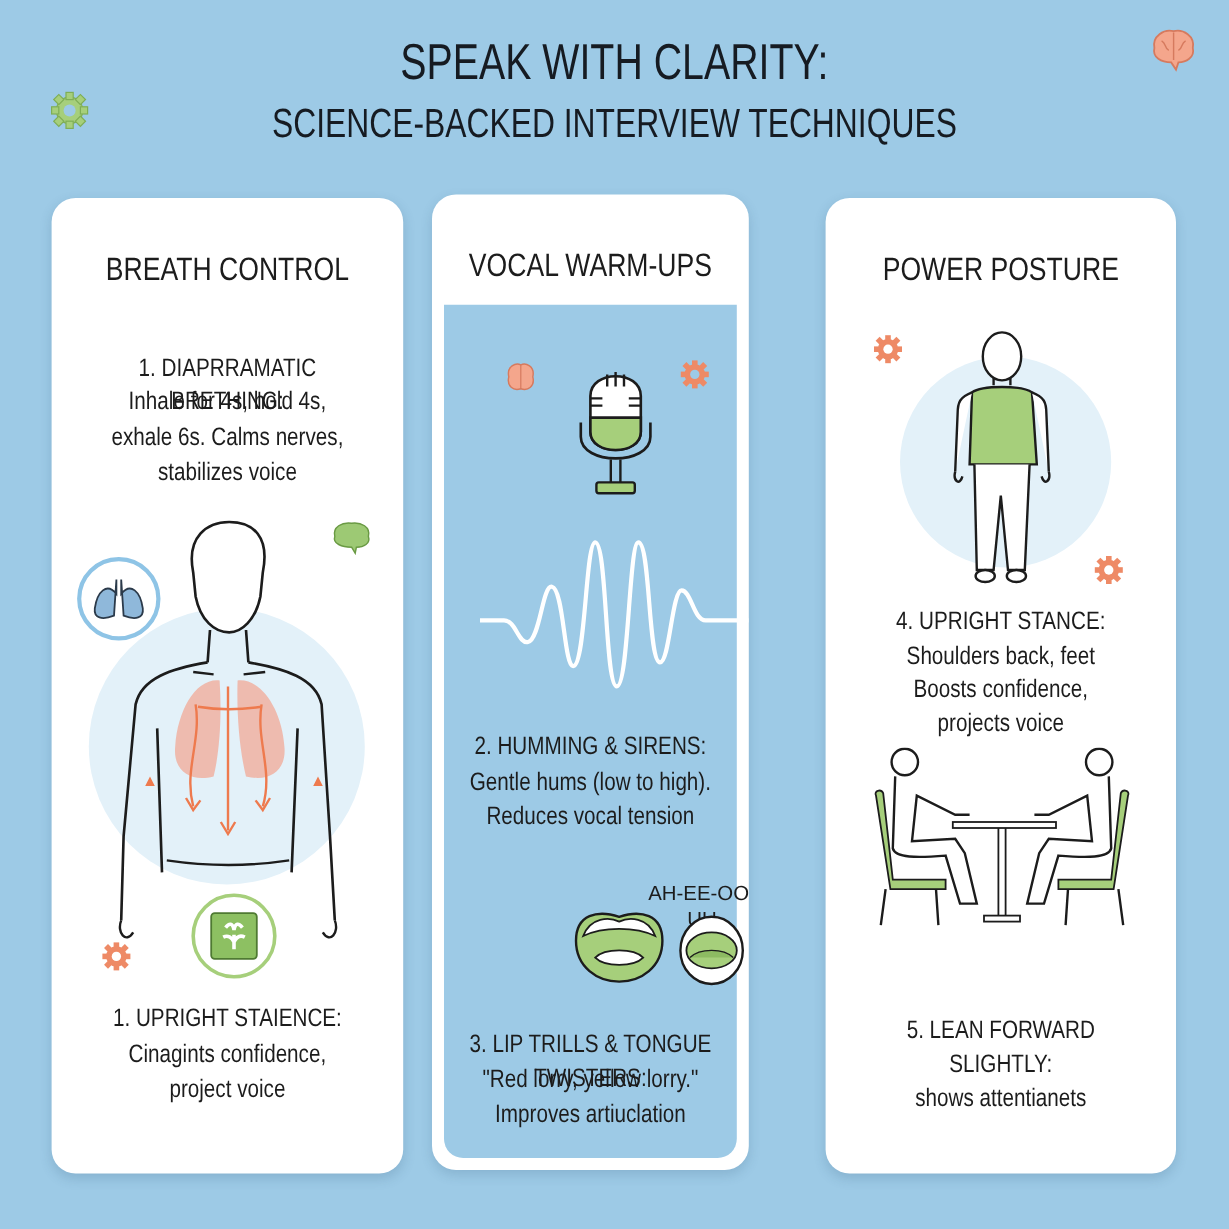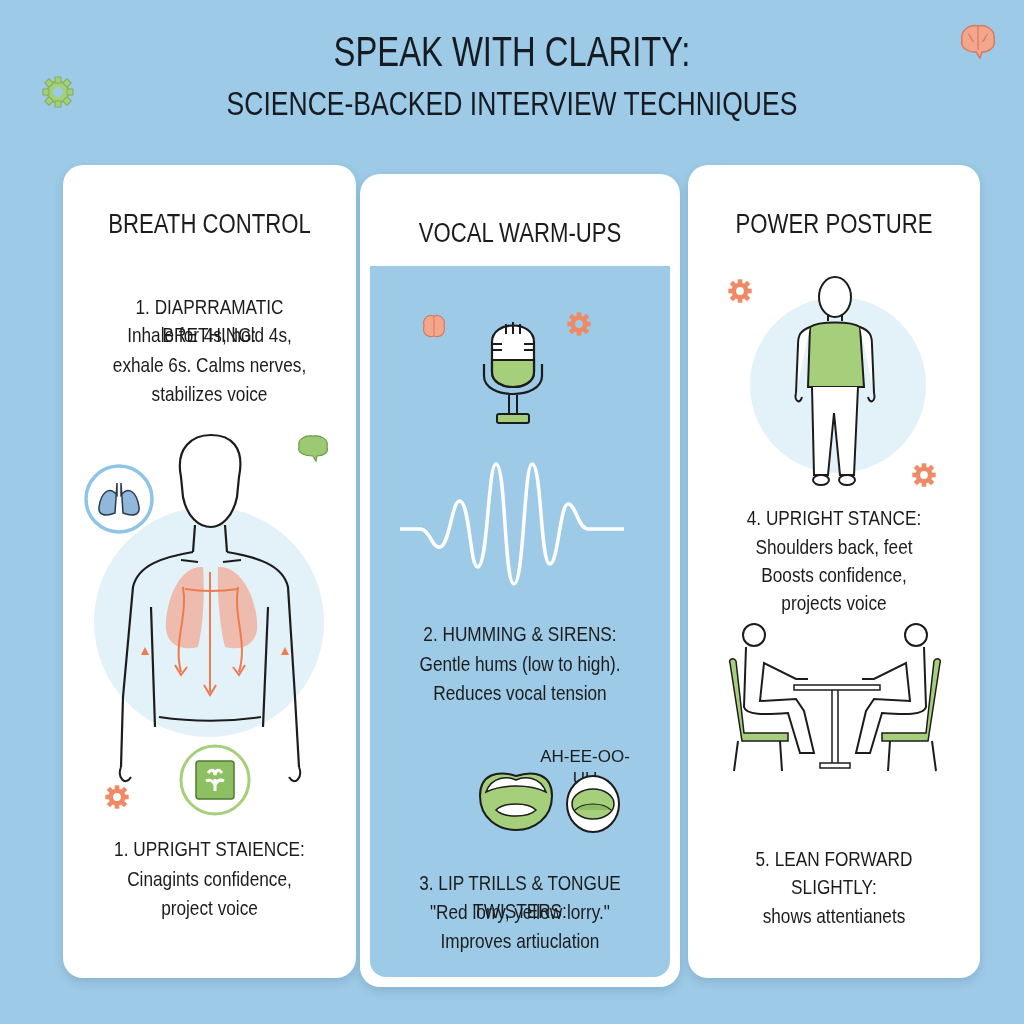--- a/index.html
+++ b/index.html
@@ -4,22 +4,22 @@
 <style>
   * { box-sizing: border-box; margin: 0; padding: 0; }
   html, body { width: 1024px; height: 1024px; overflow: hidden; }
   body { background: #9dcae6; font-family: "Liberation Sans", sans-serif; color: #1c1c1c; position: relative; }
   .condensed { font-family: "Liberation Sans Narrow", "Liberation Sans", sans-serif; }
   .title { position: absolute; left: 0; width: 1024px; text-align: center; color: #161b22; }
   .title-main { top: 28px; font-size: 42px; font-weight: normal; letter-spacing: 0px; transform: scaleX(0.78); }
   .title-sub { top: 84px; font-size: 34px; transform: scaleX(0.78); }
   .deco { position: absolute; }
   .card { position: absolute; background: #fff; border-radius: 20px; box-shadow: 0 4px 10px rgba(40,80,110,0.18); overflow: hidden; }
-  .card1 { left: 43px; top: 165px; width: 293px; height: 813px; margin-left: 20px; }
-  .card2 { left: 360px; top: 174px; width: 320px; height: 813px; padding-left: 48px; }
+  .card1 { left: 43px; top: 165px; width: 293px; height: 813px; }
+  .card2 { left: 360px; top: 162px; width: 264px; height: 813px; padding-left: 48px; }
   .card3 { left: 688px; top: 165px; width: 292px; height: 813px; }
   .card2-inner { position: absolute; left: 10px; top: 92px; right: 10px; bottom: 10px; background: #9dcae6; border-radius: 0 0 16px 16px; }
   .card2-inner::before { content:""; position:absolute; left:0; right:0; top:-2px; height:4px; }
   .card-title { position: absolute; left: 0; right: 0; top: 44px; text-align: center; font-size: 27px; transform: scaleX(0.82); color: #1c1c1c; }
   .txt { position: absolute; left: 0; right: 0; text-align: center; font-size: 21px; line-height: 28px; transform: scaleX(0.82); color: #1c1c1c; }
   .small { font-size: 17px; line-height: 22px; }
   svg { display: block; }
 </style>
 </head>
 <body>

